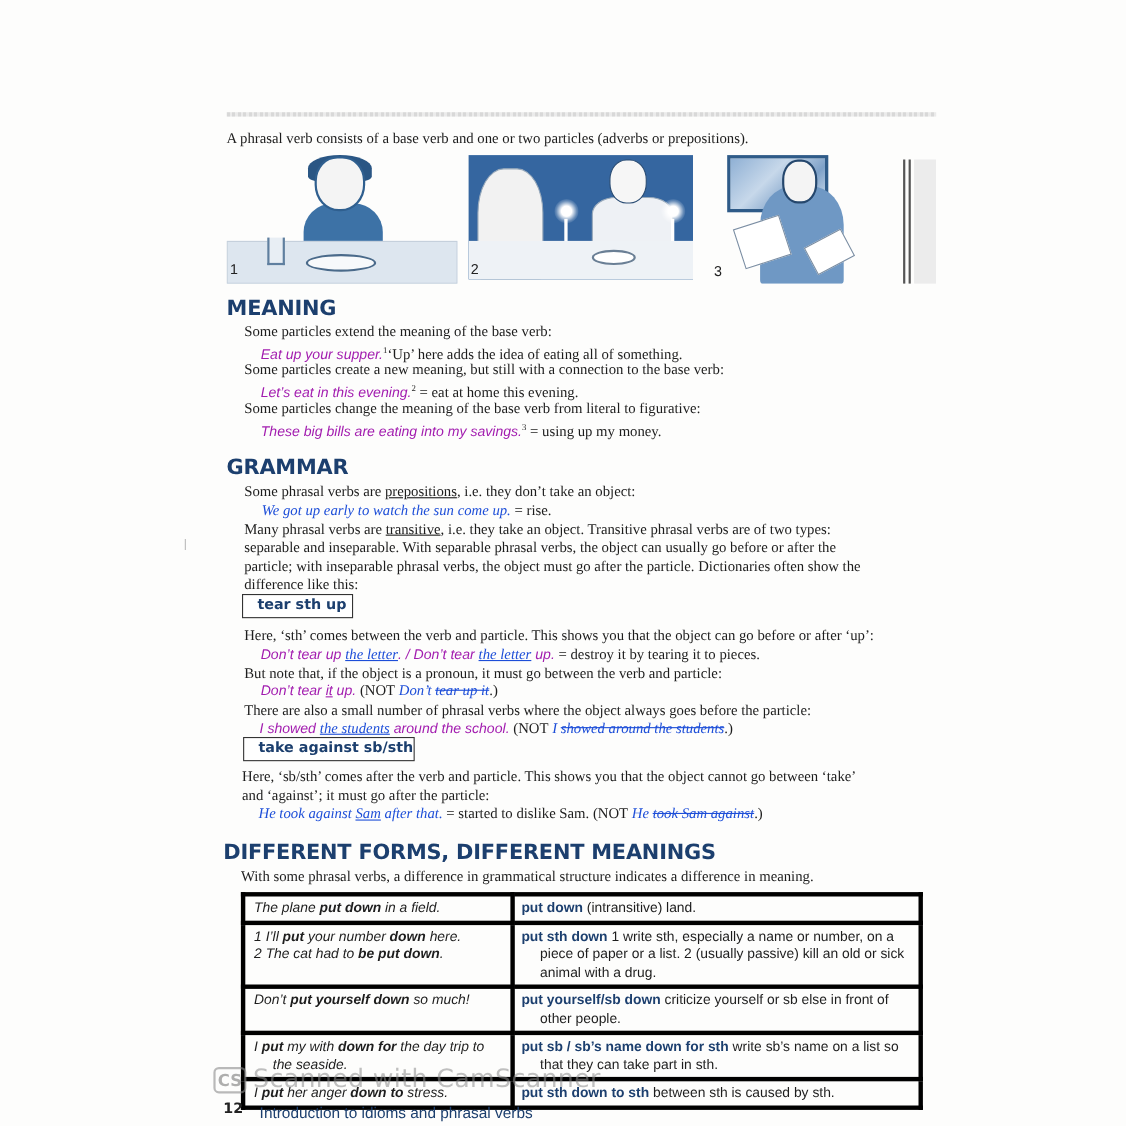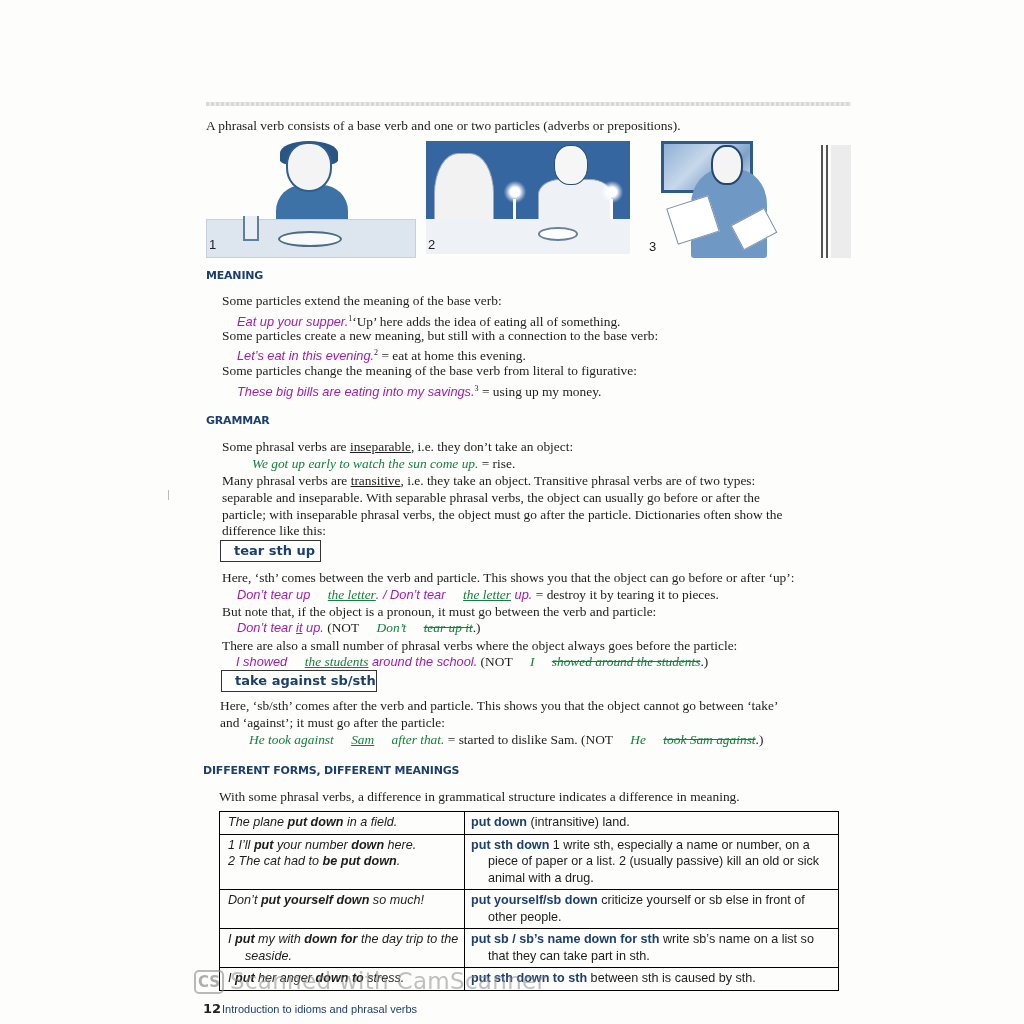--- a/index.html
+++ b/index.html
@@ -37,44 +37,44 @@
   .pic3 { left: 455px; top: 0; width: 190px; height: 117px; }
   .pic3 .frame { position: absolute; left: 0; top: 0; width: 92px; height: 52px; border: 3px solid #2f5b88; background: linear-gradient(135deg, #8fb0d4, #c7d8ea 40%, #7ea1c8 70%, #d9e5f1); }
   .pic3 .figure { position: absolute; left: 30px; top: 28px; width: 76px; height: 89px; background: #6f98c4; border-radius: 40% 40% 4% 4%; }
   .pic3 .fhead { position: absolute; left: 50px; top: 4px; width: 32px; height: 40px; background: #f4f4f4; border: 2px solid #25476d; border-radius: 45%; }
   .pic3 .paper1 { position: absolute; left: 10px; top: 60px; width: 44px; height: 38px; background: #fff; border: 1px solid #7b8ea3; transform: rotate(-18deg); }
   .pic3 .paper2 { position: absolute; left: 74px; top: 74px; width: 38px; height: 28px; background: #fff; border: 1px solid #7b8ea3; transform: rotate(-28deg); }
   .pic3 .door1 { position: absolute; left: 160px; top: 4px; width: 2px; height: 113px; background: #555; }
   .pic3 .door2 { position: absolute; left: 165px; top: 4px; width: 2px; height: 113px; background: #555; }
   .pic3 .wall { position: absolute; left: 170px; top: 4px; width: 20px; height: 113px; background: #ececec; }
 
-  .h2 { position: absolute; font-family: "DejaVu Sans", "Liberation Sans", sans-serif; font-weight: bold; font-size: 11px; color: #1c3f6e; letter-spacing: -0.2px; }
+  .h2 { position: absolute; font-family: "DejaVu Sans", "Liberation Sans", sans-serif; font-weight: bold; font-size: 19px; color: #1c3f6e; letter-spacing: -0.2px; }
   .para { position: absolute; font-size: 13.4px; line-height: 17px; white-space: nowrap; }
   .ex { font-family: "Liberation Sans", "DejaVu Sans", sans-serif; font-style: italic; color: #a21caf; font-size: 12.8px; }
-  .exs { font-family: "Liberation Serif", serif; font-style: italic; color: #15803d; margin-left: 14px; }
+  .exs { font-family: "Liberation Serif", serif; font-style: italic; color: #1d4ed8; }
   .u { text-decoration: underline; }
   .strike { text-decoration: line-through; }
   .sc { font-variant: small-caps; }
   sup { font-size: 8px; }
 
   .vbox { position: absolute; border: 1.3px solid #333; background: #fff; font-family: "DejaVu Sans", "Liberation Sans", sans-serif; font-weight: bold; color: #1c3f6e; font-size: 13px; padding: 2px 0 0 13px; }
 
   table.forms { position: absolute; left: 219px; top: 811px; width: 620px; border-collapse: collapse; font-family: "Liberation Sans", "DejaVu Sans", sans-serif; font-size: 12.6px; color: #1d1d1d; }
-  table.forms td { border: 1px solid #000000; vertical-align: top; padding: 2px 4px 3px 8px; line-height: 16.5px; }
+  table.forms td { border: 4px solid #000000; vertical-align: top; padding: 2px 4px 3px 8px; line-height: 16.5px; }
   table.forms td.c1 { width: 245px; font-style: italic; }
   table.forms td.c2 { padding-left: 6px; }
   .hang { padding-left: 17px; text-indent: -17px; }
   .kw { font-weight: bold; color: #1c3f6e; font-style: normal; }
   .b { font-weight: bold; }
 
   .watermark { position: absolute; left: 194px; top: 968px; font-family: "DejaVu Sans", "Liberation Sans", sans-serif; font-size: 23px; color: rgba(140,140,140,.55); letter-spacing: 0.3px; white-space: nowrap; }
   .cs-logo { position: absolute; left: 194px; top: 970px; width: 30px; height: 24px; border: 2px solid rgba(140,140,140,.6); border-radius: 5px; font-family: "DejaVu Sans", sans-serif; font-weight: bold; font-size: 15px; color: rgba(140,140,140,.7); text-align: center; line-height: 20px; }
 
   .footer-num { position: absolute; left: 203px; top: 1001px; font-family: "DejaVu Sans", "Liberation Sans", sans-serif; font-weight: bold; font-size: 13px; color: #222; }
-  .footer-text { position: absolute; left: 222px; top: 1003px; font-family: "Liberation Sans", sans-serif; font-size: 11px; color: #1c3f6e; text-align: right; }
+  .footer-text { position: absolute; left: 236px; top: 1003px; font-family: "Liberation Sans", sans-serif; font-size: 14px; color: #1c3f6e; text-align: right; }
   .margin-mark { position: absolute; left: 168px; top: 490px; width: 1px; height: 10px; background: #bbb; }
 </style>
 </head>
 <body>
 
 <div class="page">
 
   <div class="title-rule"></div>
 
   <div class="intro">A phrasal verb consists of a base verb and one or two particles (adverbs or prepositions).</div>
@@ -125,21 +125,21 @@
     <span class="ex">Let’s eat in this evening.</span><sup>2</sup><span> = eat at home this evening.</span>
   </div>
   <div class="para" style="left:222px; top:362px;">Some particles change the meaning of the base verb from literal to figurative:</div>
   <div class="para" style="left:237px; top:380px;">
     <span class="ex">These big bills are eating into my savings.</span><sup>3</sup><span> = using up my money.</span>
   </div>
 
   <div class="h2" style="left:206px; top:414px;">GRAMMAR</div>
 
   <div class="para" style="left:222px; top:438px;">
-    <span>Some phrasal verbs are </span><span class="u">inseparable</span><span>, i.e. they don’t take an object:</span>
+    <span>Some phrasal verbs are </span><span class="u">prepositions</span><span>, i.e. they don’t take an object:</span>
   </div>
   <div class="para" style="left:238px; top:455px;">
     <span class="exs">We got up early to watch the sun come up.</span><span> = rise.</span>
   </div>
   <div class="para" style="left:222px; top:472px;">
     <span>Many phrasal verbs are </span><span class="u">transitive</span><span>, i.e. they take an object. Transitive phrasal verbs are of two types:</span>
   </div>
   <div class="para" style="left:222px; top:489px;">separable and inseparable. With separable phrasal verbs, the object can usually go before or after the</div>
   <div class="para" style="left:222px; top:506px;">particle; with inseparable phrasal verbs, the object must go after the particle. Dictionaries often show the</div>
   <div class="para" style="left:222px; top:522px;">difference like this:</div>

